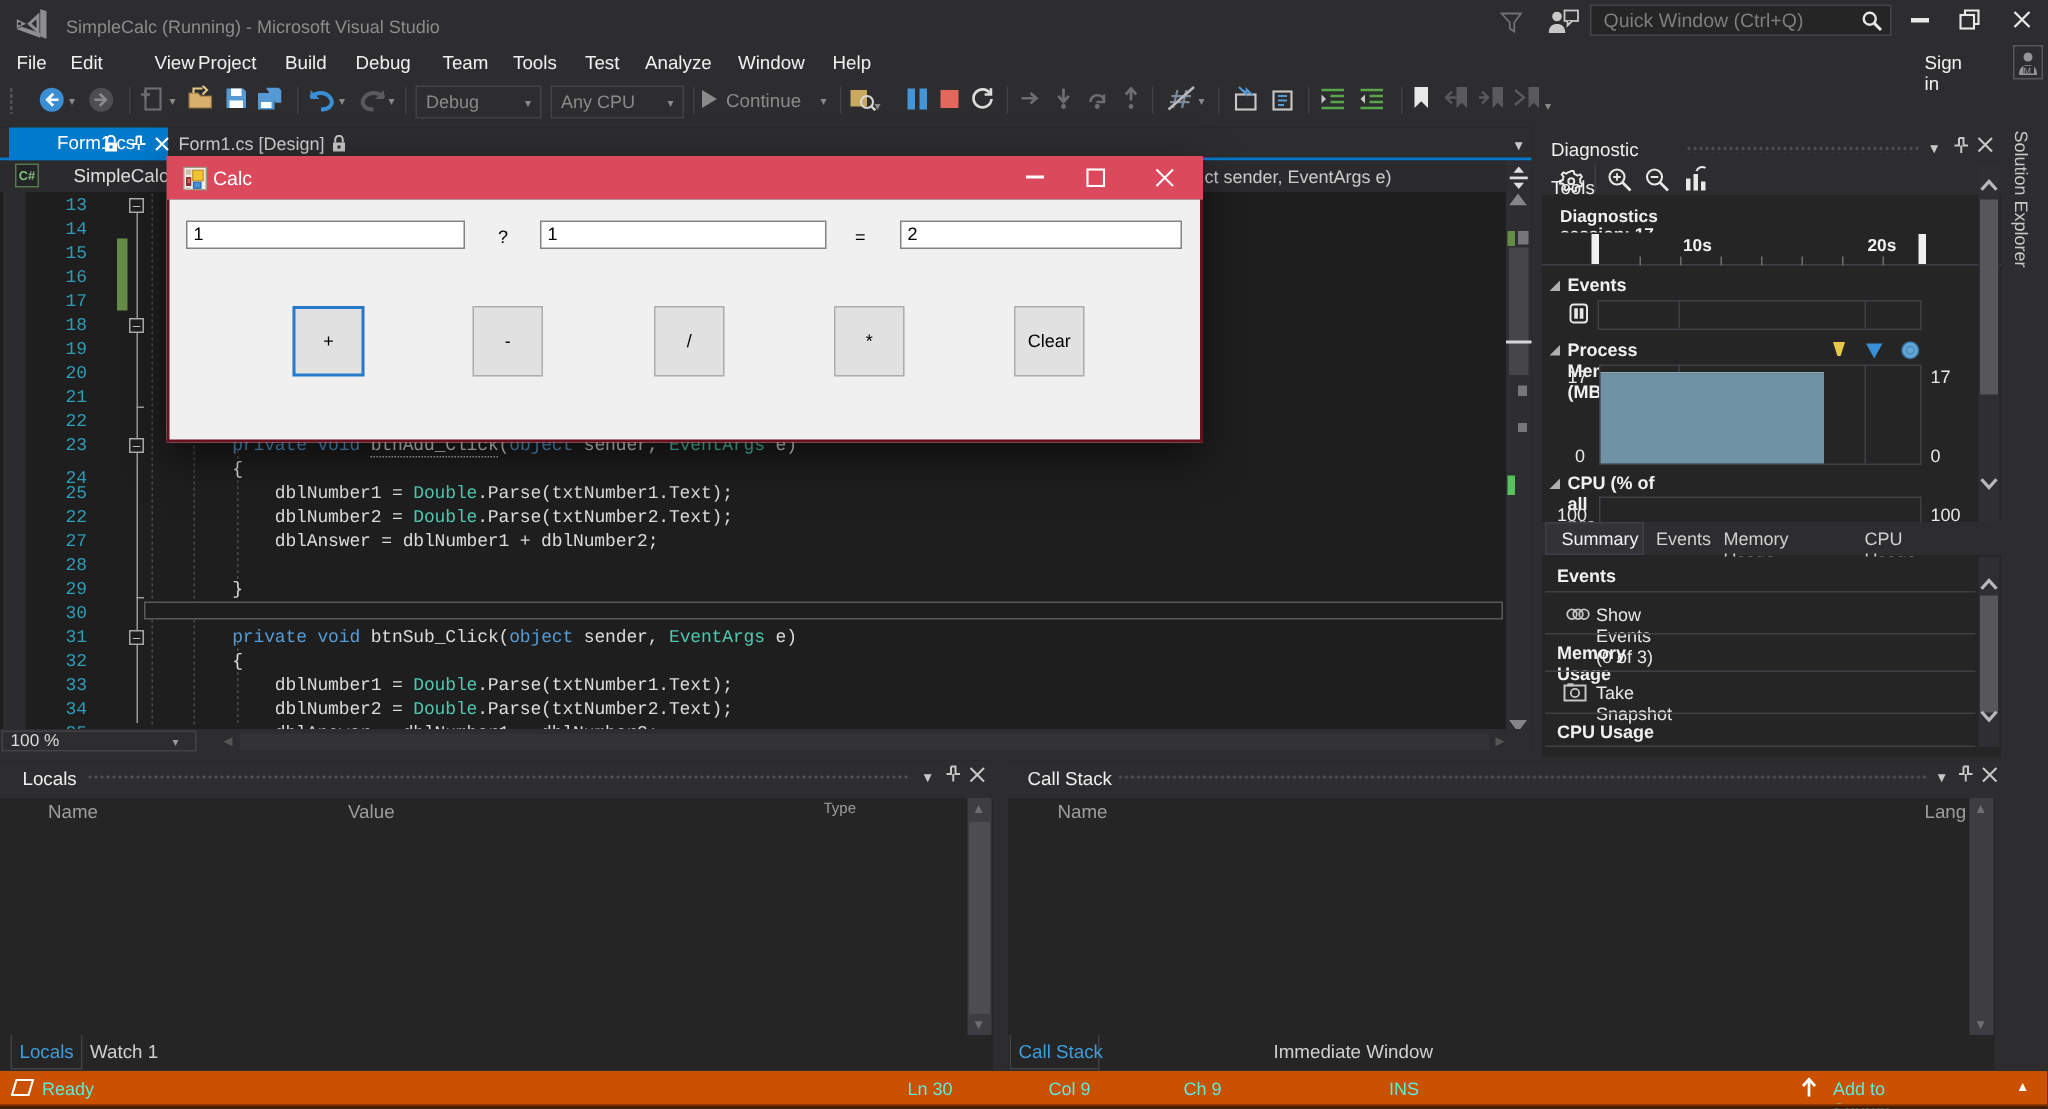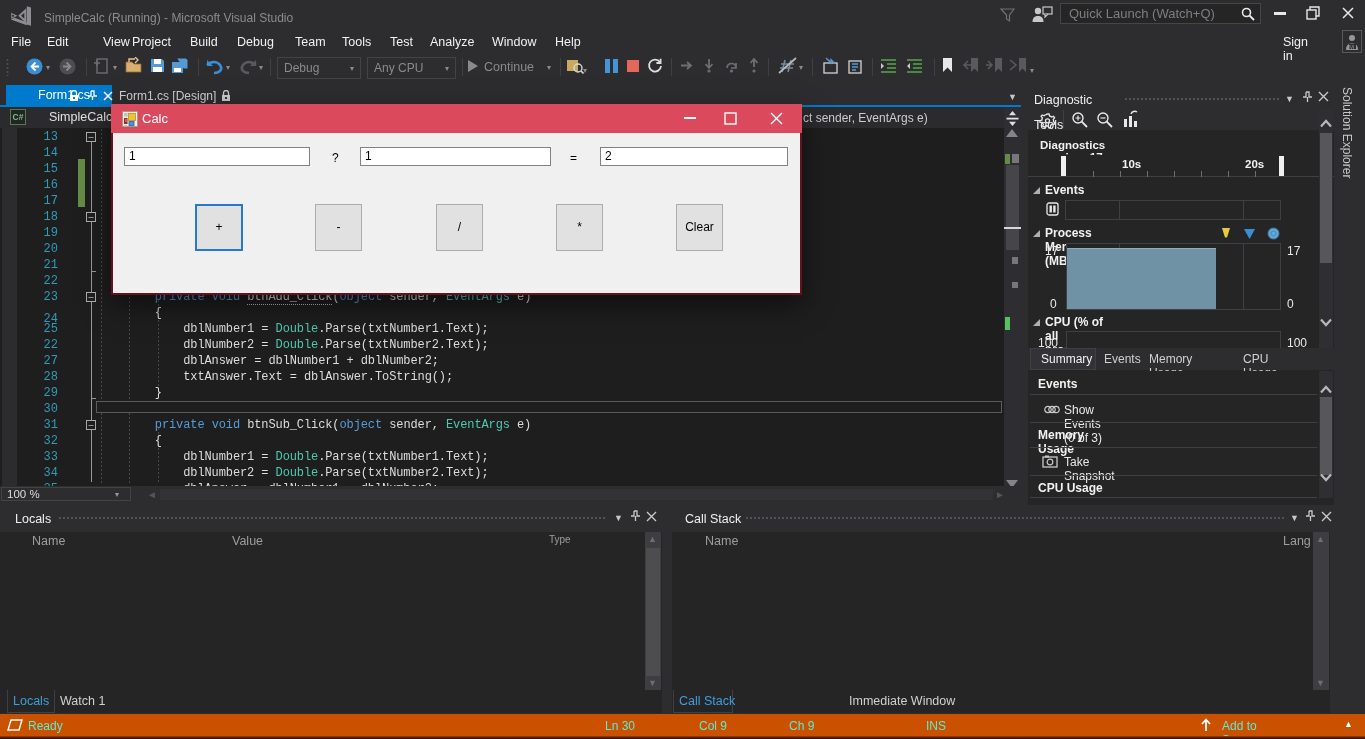--- a/index.html
+++ b/index.html
@@ -44,21 +44,21 @@
   <svg class="abs" style="left:999px;top:6px" width="18" height="18" viewBox="0 0 18 18">
     <path d="M2 3 H15 L10.5 9 V15 L7.5 13 V9 Z" fill="none" stroke="#717174" stroke-width="1.2"></path>
   </svg>
   <svg class="abs" style="left:1031px;top:5px" width="23" height="19" viewBox="0 0 23 19">
     <circle cx="7" cy="6" r="3.2" fill="#c8c8c8"></circle>
     <path d="M1.5 17 C1.5 12.5 4 11 7 11 C10 11 12.5 12.5 12.5 17 Z" fill="#c8c8c8"></path>
     <rect x="12" y="2" width="9" height="7" fill="#2d2d30" stroke="#c8c8c8" stroke-width="1.2"></rect>
     <path d="M14 9 L14 12 L17 9" fill="#2d2d30" stroke="#c8c8c8" stroke-width="1.2"></path>
   </svg>
   <div class="abs" style="left:1060px;top:3px;width:201px;height:21px;border:1px solid #464649;background:#252526;">
-    <div class="abs" style="left:8px;top:2px;color:#7e7e80;font-size:13px;">Quick Launch (Watch+Q)</div>
+    <div class="abs" style="left:8px;top:2px;color:#7e7e80;font-size:13px;">Quick Window (Ctrl+Q)</div>
     <svg class="abs" style="right:4px;top:2px" width="16" height="16" viewBox="0 0 16 16">
       <circle cx="6.5" cy="6.5" r="4" fill="none" stroke="#e8e8e8" stroke-width="1.6"></circle>
       <line x1="9.6" y1="9.6" x2="14" y2="14" stroke="#e8e8e8" stroke-width="2"></line>
     </svg>
   </div>
   <div class="abs wbtn" style="left:1274px;top:12px;width:12px;height:3px;background:#e8e8e8;"></div>
   <svg class="abs" style="left:1306px;top:6px" width="14" height="14" viewBox="0 0 14 14">
     <rect x="1" y="4" width="9" height="9" fill="none" stroke="#e8e8e8" stroke-width="1.4"></rect>
     <path d="M4 4 V1 H13 V10 H10" fill="none" stroke="#e8e8e8" stroke-width="1.4"></path>
   </svg>
@@ -288,21 +288,20 @@
   <div class="fold" style="top:292px;">–</div>
   <div class="fold" style="top:420px;">–</div>
 
   <div class="abs" style="left:96px;top:401px;width:906px;height:12px;border:1px solid #5a5a5a;background:#1e1e1e;"></div>
 
   <div class="mono cl" style="top:289px;">        <span class="kw">private</span> <span class="kw">void</span> <span style="border-bottom:1px dotted #bbb;">btnAdd_Click</span>(<span class="kw">object</span> sender, <span class="ty">EventArgs</span> e)</div>
   <div class="mono cl" style="top:305px;">        {</div>
   <div class="mono cl" style="top:321px;">            dblNumber1 = <span class="ty">Double</span>.Parse(txtNumber1.Text);</div>
   <div class="mono cl" style="top:337px;">            dblNumber2 = <span class="ty">Double</span>.Parse(txtNumber2.Text);</div>
   <div class="mono cl" style="top:353px;">            dblAnswer = dblNumber1 + dblNumber2;</div>
-  <div class="mono cl" style="top:369px;">            txtAnswer.Text = dblAnswer.ToString();</div>
   <div class="mono cl" style="top:385px;">        }</div>
   <div class="mono cl" style="top:417px;">        <span class="kw">private</span> <span class="kw">void</span> btnSub_Click(<span class="kw">object</span> sender, <span class="ty">EventArgs</span> e)</div>
   <div class="mono cl" style="top:433px;">        {</div>
   <div class="mono cl" style="top:449px;">            dblNumber1 = <span class="ty">Double</span>.Parse(txtNumber1.Text);</div>
   <div class="mono cl" style="top:465px;">            dblNumber2 = <span class="ty">Double</span>.Parse(txtNumber2.Text);</div>
   <div class="mono cl" style="top:481px;">            dblAnswer = dblNumber1 - dblNumber2;</div>
 
   <div class="abs" style="left:1004px;top:107px;width:17px;height:379px;background:#2e2e32;"></div>
   <svg class="abs" style="left:1006px;top:111px" width="13" height="15" viewBox="0 0 13 15">
     <path d="M6.5 0 L10 4.2 H3 Z M6.5 15 L3 10.8 H10 Z" fill="#e0e0e0"></path>

